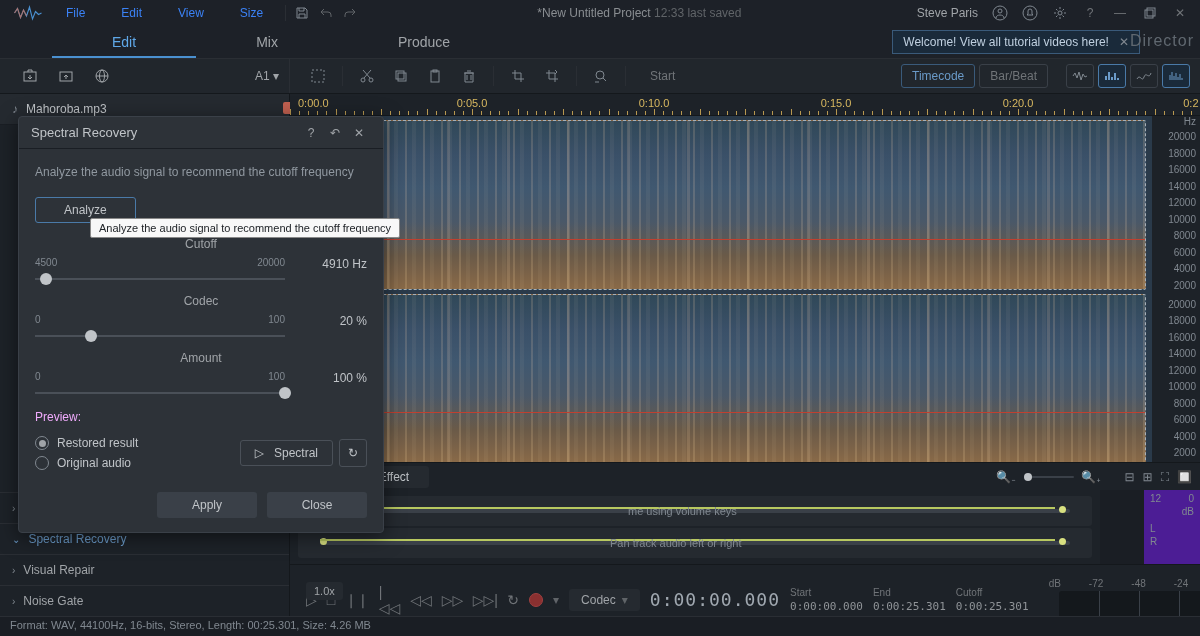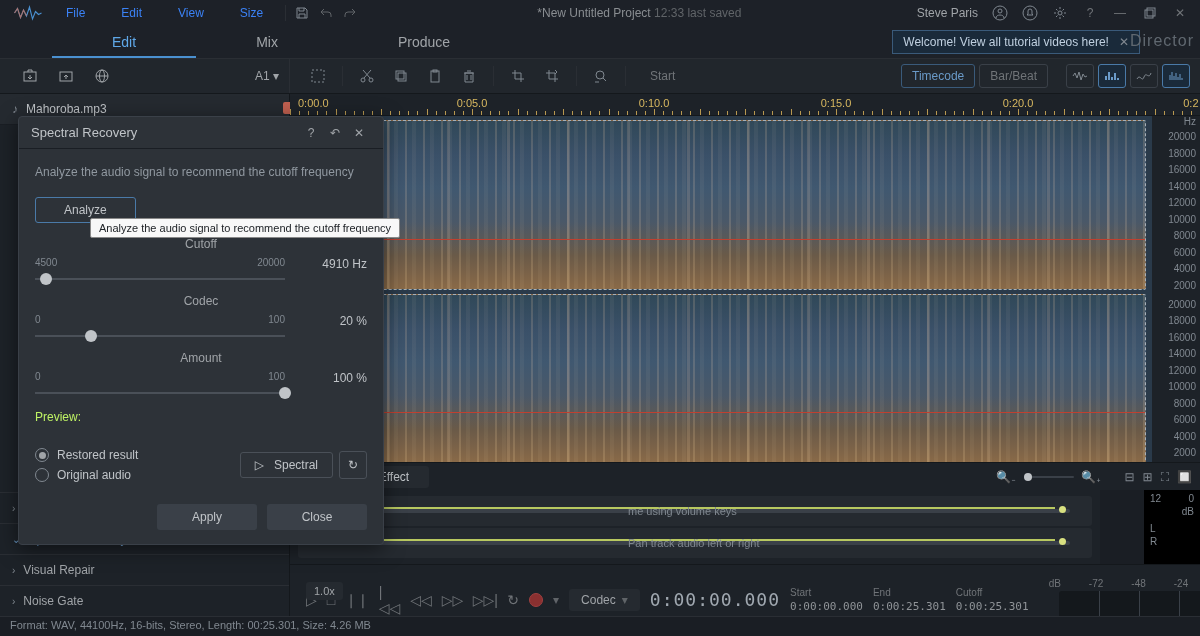--- a/index.html
+++ b/index.html
@@ -73,21 +73,21 @@
 .zoom-slider { width:50px; height:2px; background:#3a4048; border-radius:1px; position:relative; }
 .zoom-knob { width:8px; height:8px; background:#c0c4c8; border-radius:50%; position:absolute; top:-3px; left:0; }
 
 
 .vol-tracks { background:#1d2228; padding:4px 0; }
 .vol-row { height:30px; display:flex; align-items:center; padding:0 12px; margin:2px 8px; background:#252a30; border-radius:3px; }
 .vol-label { color:#808890; font-size:11px; margin-left:8px; }
 .vol-bar { flex:1; height:4px; background:#3a4048; margin:0 10px; border-radius:2px; position:relative; }
 .vol-bar::after { content:''; position:absolute; left:0; top:-2px; width:98%; height:2px; background:#b8c860; }
 .vol-dot { position:absolute; width:7px; height:7px; background:#d8e080; border-radius:50%; top:-3px; }
-.meter-panel { width:56px; background:#000000;margin-left:44px; }
+.meter-panel { width:56px; background:#4c1d95;margin-left:44px; }
 .meter-row { height:30px; display:flex; flex-direction:column; justify-content:center; padding:0 6px; gap:2px; }
 .meter-val { color:#808890; font-size:10px; display:flex; justify-content:space-between; }
 
 
 .transport { height:52px; background:#1d2228; border-top:1px solid #14181c; display:flex; align-items:center; padding:0 16px; gap:10px; }
 .speed-box { background:#252a30; padding:3px 8px; border-radius:3px; color:#a0a4a8; font-size:11px; position:absolute; }
 .trans-btn { color:#707478; width:24px; height:24px; display:flex; align-items:center; justify-content:center; cursor:pointer; font-size:14px; }
 .rec-btn { width:14px; height:14px; border-radius:50%; background:#8a3030; border:1px solid #a04040; }
 .codec-btn { padding:4px 12px; background:#252a30; border-radius:3px; color:#a0a4a8; display:flex; align-items:center; gap:6px; }
 .timecode { font-family:monospace; font-size:18px; color:#a0a8b0; letter-spacing:1px; }
@@ -507,21 +507,21 @@
               <div class="vol-dot" style="left:0"></div>
               <div class="vol-dot" style="right:4px"></div>
             </div>
           <span class="vol-label" style="position:absolute;left:330px">me using volume keys</span>
         </div>
         <div class="vol-row">
           <div class="vol-bar">
               <div class="vol-dot" style="left:0"></div>
               <div class="vol-dot" style="right:4px"></div>
             </div>
-          <span class="vol-label" style="position:absolute;left:330px">Pan track audio left or right</span>
+          <span class="vol-label" style="position:absolute;left:312px">Pan track audio left or right</span>
         </div>
       </div>
       <div class="meter-panel">
         <div class="meter-row">
             <div class="meter-val">
               <span>12</span>
               <span>0</span>
             </div>
             <span class="freq-label">dB</span>
           </div>
@@ -645,21 +645,21 @@
             <span>100</span>
           </div>
         <div class="slider-track">
           <div class="slider-thumb" style="left:calc(100% - 6px)"></div>
         </div>
       </div>
       <span class="param-val">100 %</span>
     </div>
 
     <div style="margin-top:16px">
-      <div style="color:#bef264;margin-bottom:18px">Preview:</div>
+      <div style="color:#f0abfc;margin-bottom:6px">Preview:</div>
       <div class="preview-row">
         <div>
           <div class="radio-row">
             <div class="radio checked"></div>
             <span>Restored result</span>
           </div>
           <div class="radio-row">
             <div class="radio"></div>
             <span>Original audio</span>
           </div>

